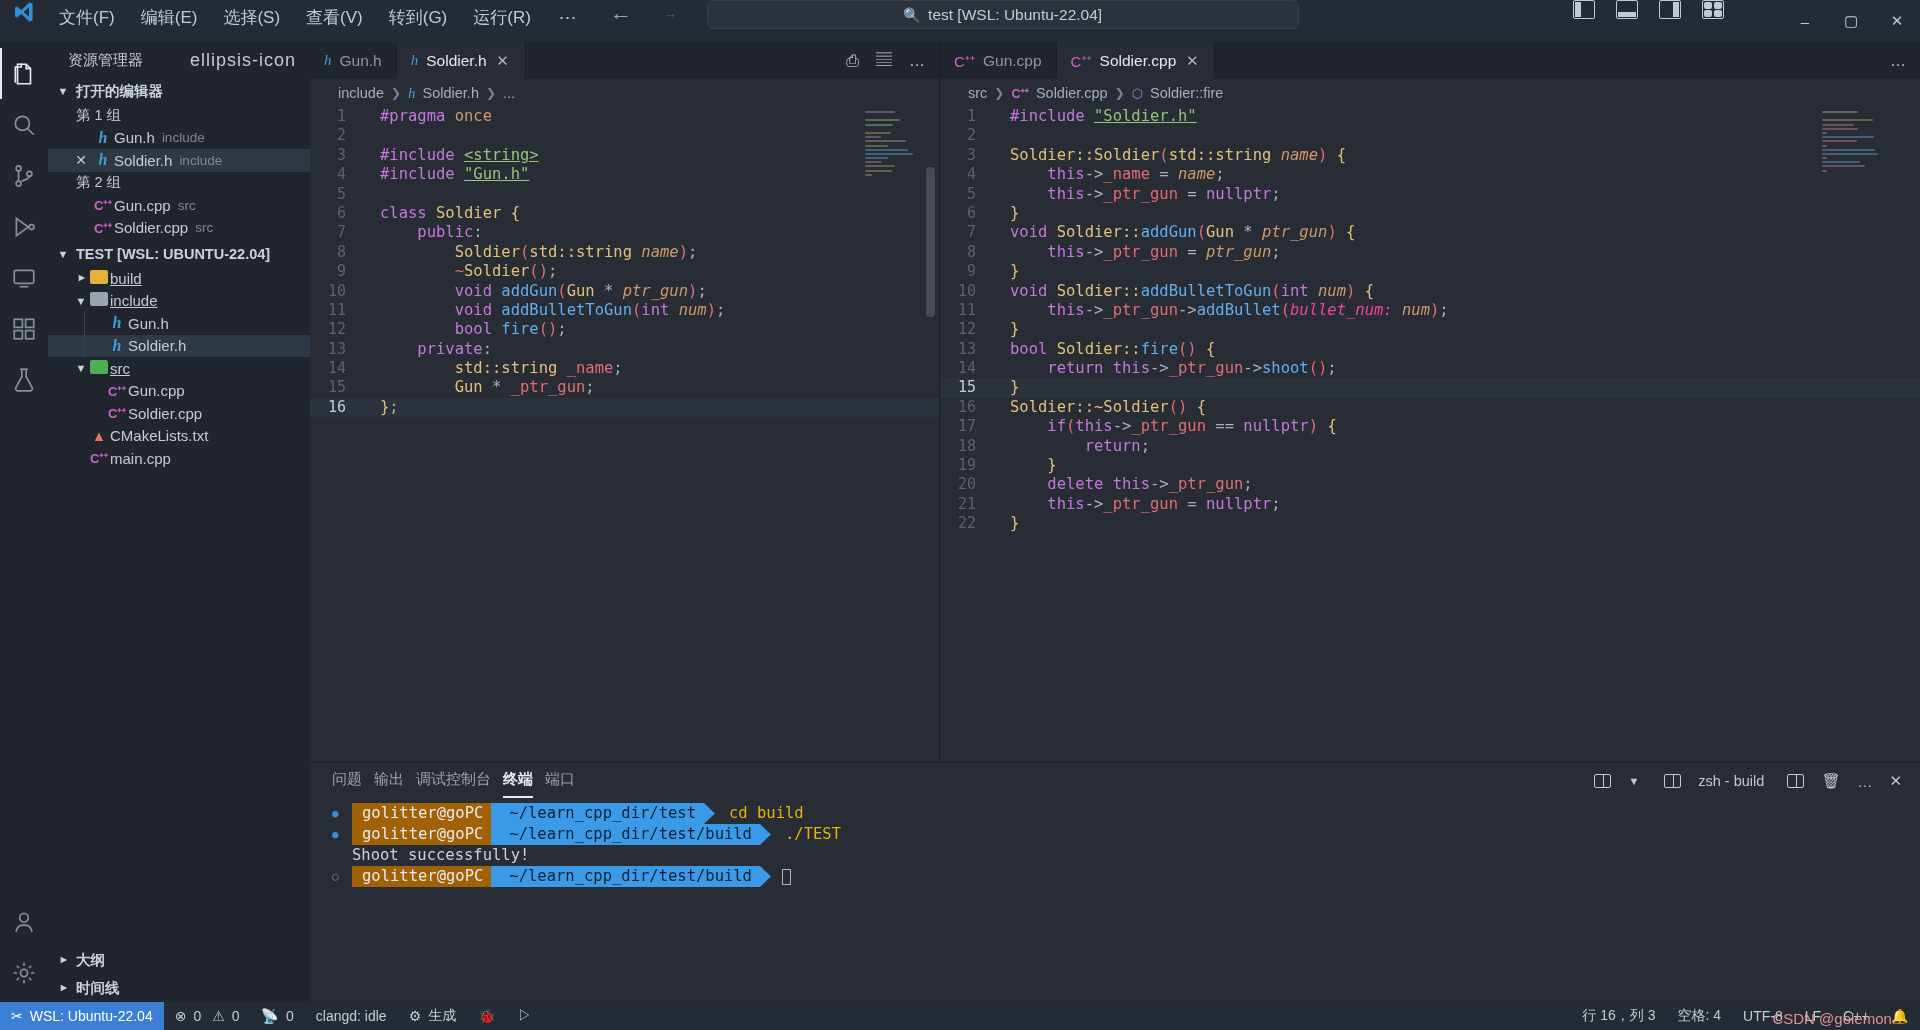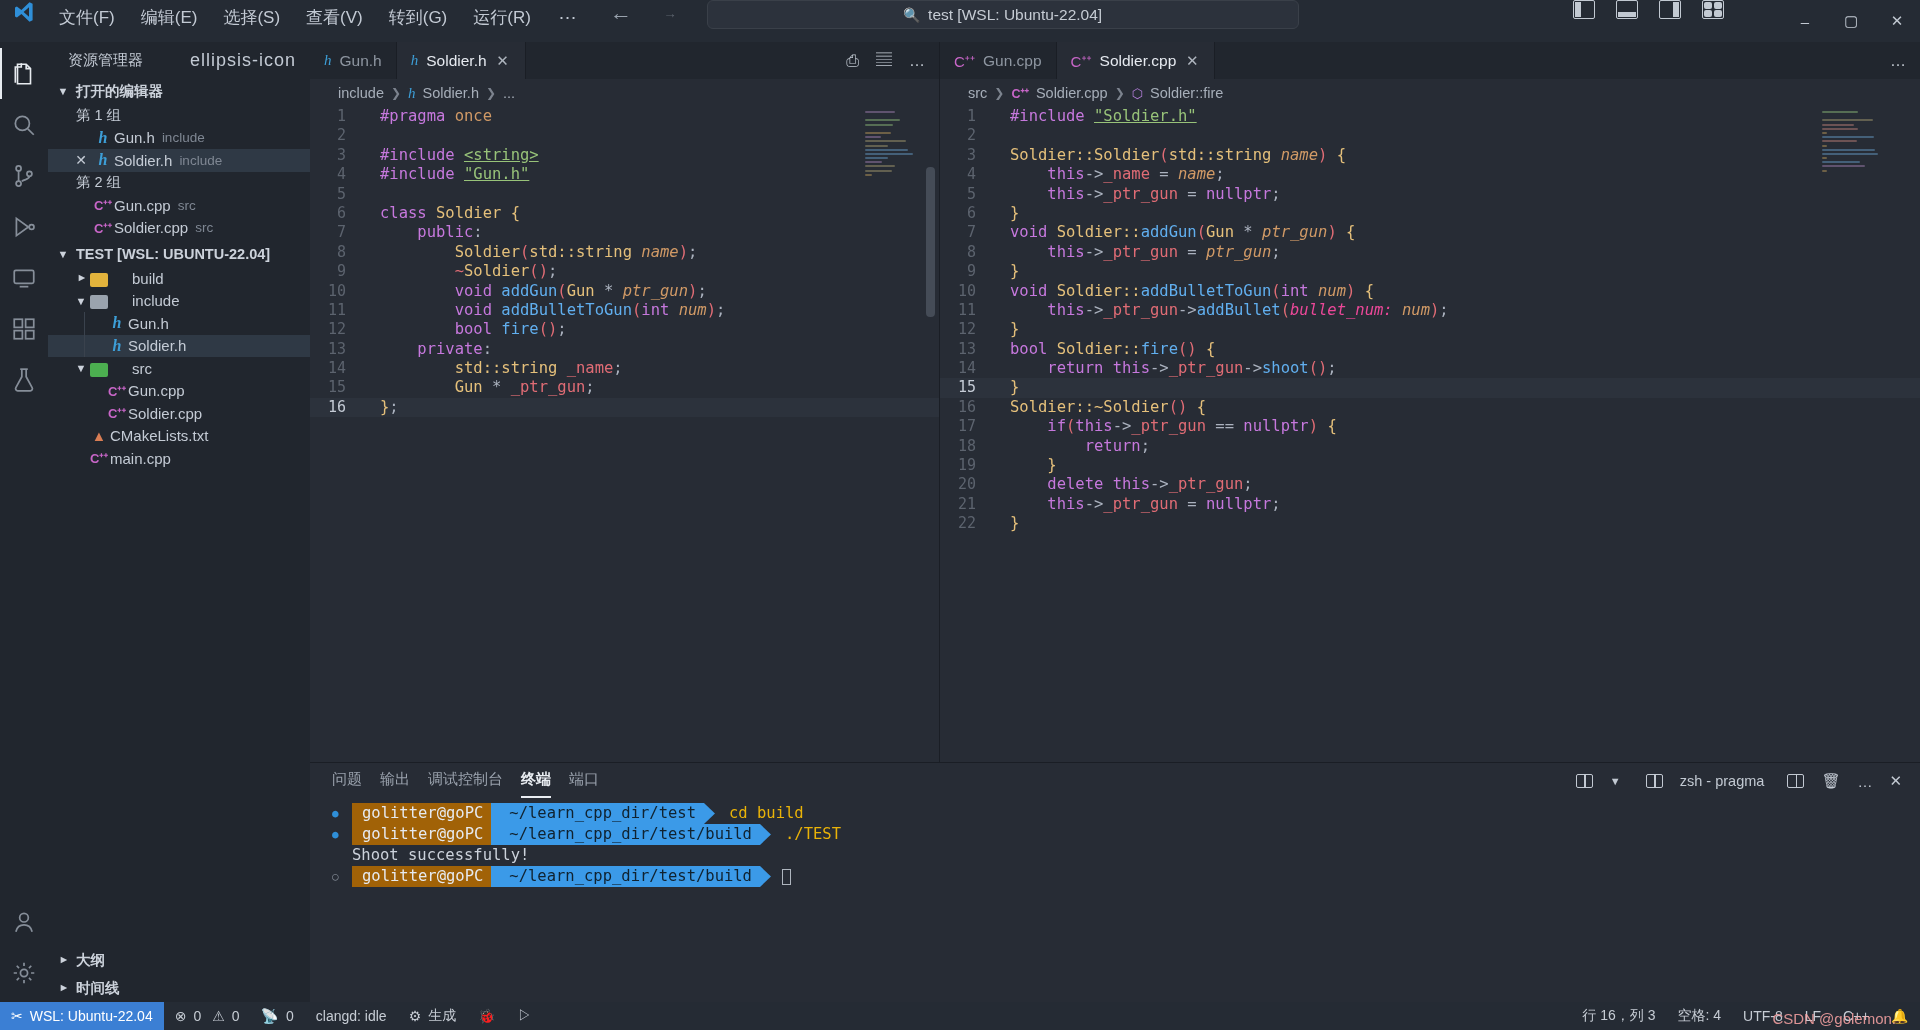--- a/index.html
+++ b/index.html
@@ -67,21 +67,21 @@
   .chev.right{ transform:rotate(-90deg); }
   .row{ height:22.5px; display:flex; align-items:center; font-size:15px; color:#c4cbd5; white-space:nowrap; cursor:default; position:relative;}
   .row.sel{ background:#2f3945; }
   .row .xclose{ width:22px; text-align:center; font-size:14px; color:#c4cbd5; }
   .row .ico{ width:22px; text-align:center; font-size:14.5px; font-weight:bold; }
   .ico.h{ color:#3d9fd8; font-family:"Liberation Serif",serif; font-style:italic; font-size:16px;}
   .ico.cpp{ color:#c866c8; font-size:13px; }
   .ico.cmake{ color:#d97d54; }
   .dim{ color:#7f8793; font-size:13.5px; margin-left:7px;}
   .grp{ font-size:14.5px; padding-left:28px; color:#c4cbd5;}
-  .fld{ display:inline-flex; align-items:flex-end; gap:24px; }
+  .fld{ display:inline-flex; align-items:flex-start; gap:2px;text-decoration:underline; }
   .folder-ico{ width:18px; height:14px; border-radius:2px; position:relative; display:inline-block;}
   .folder-ico.build{ background:#e2b33c; }
   .folder-ico.include{ background:#9aa3ae; }
   .folder-ico.src{ background:#4caf50; }
   .indent-guide{ position:absolute; left:36px; top:0; bottom:0; width:1px; background:#3a424d; }
   .sb-spacer{ flex:1; }
   .sb-bottom .sb-section{ height:28px; }
 
   
   .editors{ flex:1; display:flex; flex-direction:column; min-width:0; background:#272c35; }
@@ -125,21 +125,21 @@
   .k-fn{ color:#61afef; }        
   .k-var{ color:#e06c75; }       
   .k-param{ color:#d19a66; font-style:italic; } 
   .k-plain{ color:#abb2bf; }
   .k-inlay{ color:#ec4899; font-style:italic; }
   .k-once{ color:#d19a66; }
 
   
   .panel{ height:240px; flex:0 0 240px; background:#272c35; display:flex; flex-direction:column; border-top:1px solid #1a1e25;}
   .panelbar{ height:36px; flex:0 0 36px; display:flex; align-items:center; padding-left:22px; }
-  .ptabs{ display:flex; align-items:center; gap:18px; }
+  .ptabs{ display:flex; align-items:center; gap:12px; }
   .ptab{ font-size:15px; color:#9aa2ad; position:relative; padding-bottom:4px; cursor:default;}
   .ptab.active{ color:#e9edf2; font-weight:bold; }
   .ptab.active::after{ content:""; position:absolute; left:0; right:0; bottom:-5px; height:1.6px; background:#e9edf2; }
   .pactions{ margin-left:auto; display:flex; align-items:center; gap:17px; padding-right:18px; color:#c2c9d2; font-size:15px;}
   .pactions .term-name{ font-size:14.5px; color:#c2c9d2; }
   .sqico{ width:17px; height:14px; border:1.5px solid #c2c9d2; border-radius:2px; position:relative; display:inline-block; }
   .sqico::after{ content:""; position:absolute; left:50%; top:0; bottom:0; width:1.5px; background:#c2c9d2;}
   .terminal{
     flex:1; padding:4px 0 0 22px; font-family:"DejaVu Sans Mono","Liberation Mono",monospace;
     font-size:15.5px; line-height:21px; color:#ccd2db; position:relative;
@@ -535,21 +535,21 @@
             <div class="ptab">问题</div>
             <div class="ptab">输出</div>
             <div class="ptab">调试控制台</div>
             <div class="ptab active">终端</div>
             <div class="ptab">端口</div>
           </div>
           <div class="pactions">
             <span class="sqico"></span>
             <span style="font-size:11px">▼</span>
             <span class="sqico" style="margin-left:8px"></span>
-            <span class="term-name">zsh - pragma</span>
+            <span class="term-name">zsh - build</span>
             <span class="sqico" style="margin-left:6px"></span>
             <span>🗑</span>
             <span>…</span>
             <span>✕</span>
           </div>
         </div>
         <div class="terminal">
           <div class="tline">
             <span class="bullet">●</span>
             <span class="seg-user">golitter@goPC</span>

